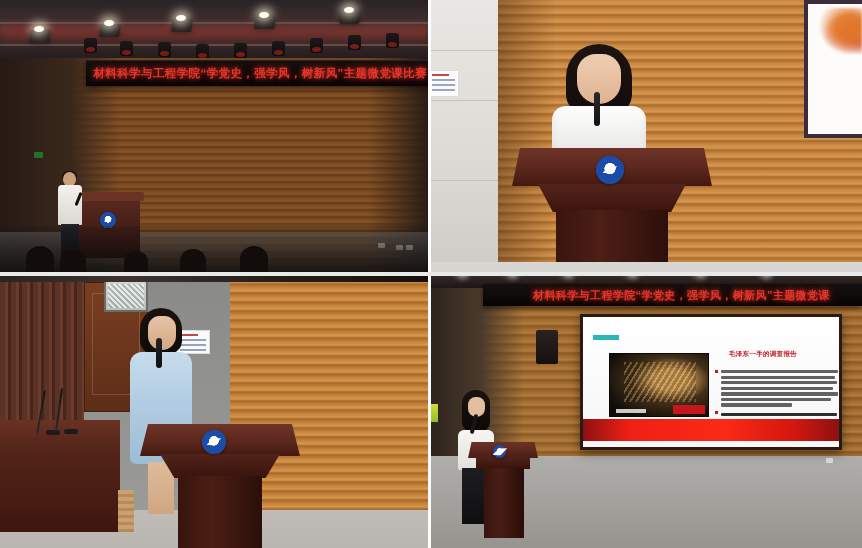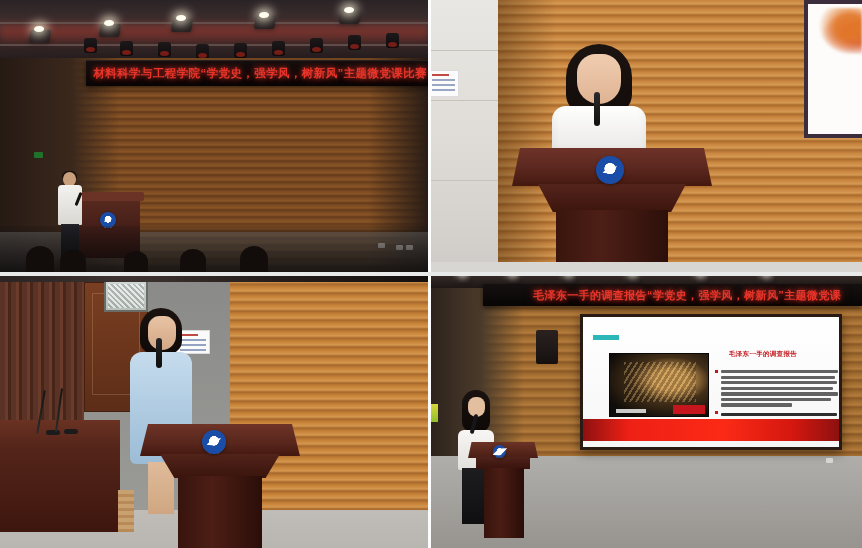--- a/index.html
+++ b/index.html
@@ -701,21 +701,21 @@
     <div class="abs br-ceiling"></div>
 
     <div class="abs light" style="left:26px;top:0px;transform:scale(.7);"></div>
     <div class="abs light" style="left:76px;top:0px;transform:scale(.7);"></div>
     <div class="abs light" style="left:132px;top:0px;transform:scale(.7);"></div>
     <div class="abs light" style="left:196px;top:0px;transform:scale(.7);"></div>
     <div class="abs light" style="left:264px;top:0px;transform:scale(.7);"></div>
     <div class="abs light" style="left:330px;top:0px;transform:scale(.7);"></div>
 
     <div class="abs br-banner">
-      <span class="br-banner-text">毛泽东一手的调查报告“学党史，强学风，树新风”主题微党课</span>
+      <span class="br-banner-text">材料科学与工程学院“学党史，强学风，树新风”主题微党课</span>
     </div>
 
     <div class="abs br-speaker-box"></div>
     <div class="abs br-greensign"></div>
 
     <div class="abs br-screen">
       <div class="abs br-slide-bg"></div>
       <div class="abs br-teal"></div>
 
       <div class="abs br-video">

